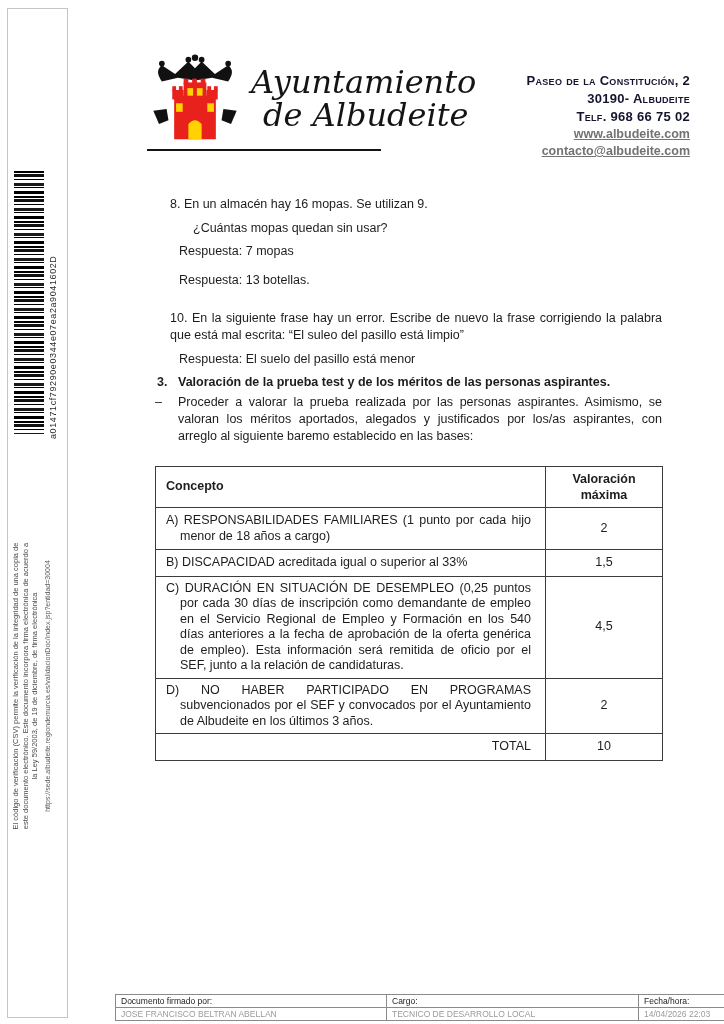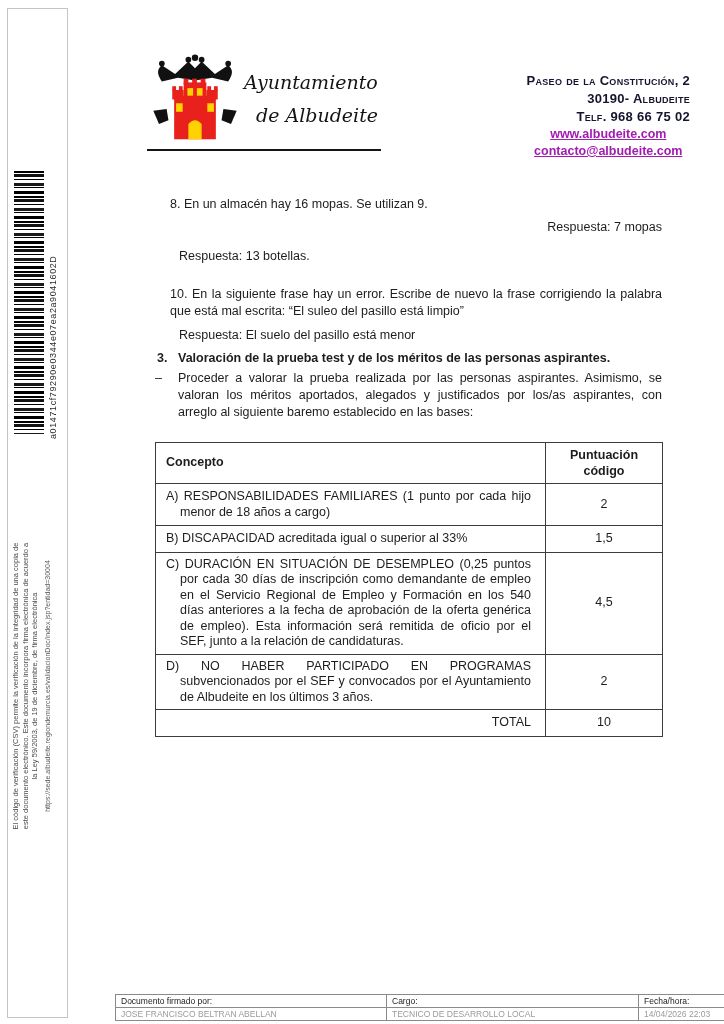--- a/index.html
+++ b/index.html
@@ -27,37 +27,37 @@
     color:#2a2a2a; }
   .legal { position:absolute; left:3px; top:838px; width:322px; transform-origin:0 0;
     transform:rotate(-90deg); font-size:7.5px; line-height:9.5px; color:#4a4a4a;
     text-align:center; }
   .legal .url { font-size:7px; margin-top:3px; color:#5a5a5a; }
 
   
   .logo-wrap { position:absolute; left:147px; top:54px; width:236px; }
   .logo-row { display:flex; align-items:center; }
   .logo-svg { width:96px; height:90px; flex:none; }
-  .org-name { font-family:"DejaVu Serif", serif; font-style:italic; font-size:19px;
-    line-height:33px; color:#141414; margin-left:1px; }
+  .org-name { font-family:"DejaVu Serif", serif; font-style:italic; font-size:32px;
+    line-height:33px; color:#141414; margin-left:8px; }
   .org-name .l2 { padding-left:12px; }
   .logo-rule { height:2px; background:#151515; margin-top:5px; width:234px; }
 
   .contact { position:absolute; right:34px; top:72px; text-align:right; }
   .addr { font-size:13px; font-weight:bold; font-variant:small-caps;
     letter-spacing:.3px; color:#14142e; line-height:18px; }
-  .weblink { font-size:12.5px; font-weight:bold; color:#a21caf;
-    text-decoration:underline; line-height:17px; display:block;text-align:center; }
+  .weblink { font-size:12.5px; font-weight:bold; color:#737373;
+    text-decoration:underline; line-height:17px; display:block; }
 
   
   .main { position:absolute; left:155px; top:172px; width:507px;
     font-size:12.5px; line-height:17px; color:#1d1d1d; }
   .q-line   { margin:24px 0 0 15px; }
   .q-sub    { margin:7px 0 0 38px; }
-  .q-ans    { margin:6px 0 12px 24px;text-align:right; }
+  .q-ans    { margin:6px 0 12px 24px; }
   .q-para   { margin:24px 0 0 15px; text-align:justify; }
   .q-para2  { margin:21px 0 0 15px; text-align:justify; }
   .q-ans2   { margin:7px 0 0 24px; }
   .sec-head { margin:6px 0 0 2px; font-weight:bold; display:flex; }
   .sec-num  { width:21px; flex:none; }
   .dash-row { display:flex; margin-top:3px; }
   .dash     { width:23px; flex:none; }
   .dash-text{ flex:1; text-align:justify; }
 
   
@@ -142,20 +142,21 @@
     <div class="addr">Paseo de la Constitución, 2</div>
     <div class="addr">30190- Albudeite</div>
     <div class="addr">Telf. 968 66 75 02</div>
     <a href="#" class="weblink">www.albudeite.com</a>
     <a href="#" class="weblink">contacto@albudeite.com</a>
   </div>
 
   <div class="main">
 
     <div class="q-line">8. En un almacén hay 16 mopas. Se utilizan 9.</div>
+    <div class="q-sub">¿Cuántas mopas quedan sin usar?</div>
     <div class="q-ans">Respuesta: 7 mopas</div>
 
     <div class="q-ans2">Respuesta: 13 botellas.</div>
 
     <div class="q-para2">10. En la siguiente frase hay un error. Escribe de nuevo la frase corrigiendo la palabra que está mal escrita: “El suleo del pasillo está limpio”</div>
     <div class="q-ans2">Respuesta: El suelo del pasillo está menor</div>
 
     <div class="sec-head">
       <span class="sec-num">3.</span>
       <span>Valoración de la prueba test y de los méritos de las personas aspirantes.</span>
@@ -167,21 +168,21 @@
     </div>
 
     <table class="baremo">
       <colgroup>
           <col class="col-concept">
           <col class="col-points">
         </colgroup>
       <tbody>
           <tr>
         <td class="c-head">Concepto</td>
-        <td class="p-head">Puntuación código</td>
+        <td class="p-head">Valoración máxima</td>
       </tr>
       <tr>
         <td class="c-cell">A) RESPONSABILIDADES FAMILIARES (1 punto por cada hijo menor de 18 años a cargo)</td>
         <td class="p-cell">2</td>
       </tr>
       <tr>
         <td class="c-cell">B) DISCAPACIDAD acreditada igual o superior al 33%</td>
         <td class="p-cell">1,5</td>
       </tr>
       <tr>

